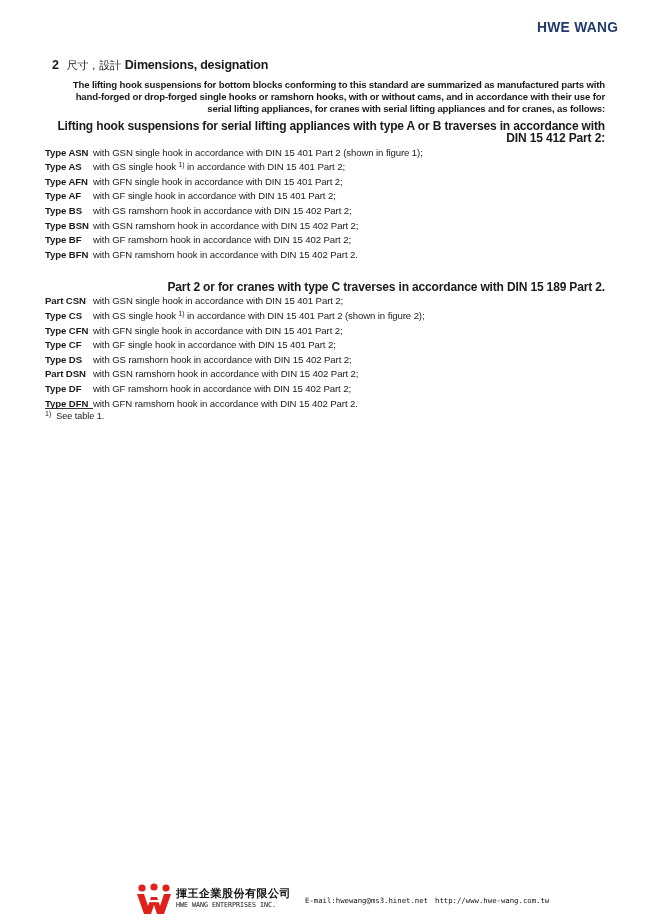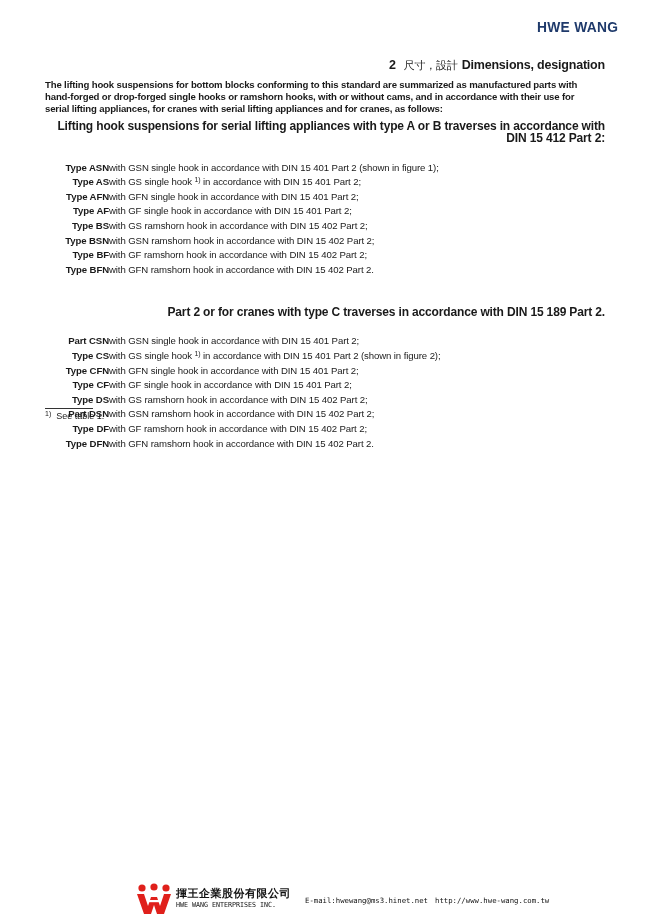--- a/index.html
+++ b/index.html
@@ -29,46 +29,45 @@
     }
     .content {
       position: absolute;
       left: 45px;
       top: 58px;
       width: 560px;
     }
     .heading {
       font-weight: bold;
       font-size: 12.5px;
-      margin: 0 0 6px 0;
+      margin: 0 0 6px 7px;
       letter-spacing: -0.2px;
-      text-align: right;
     }
     .heading .num { margin-right: 8px; }
     .heading .cjk { font-weight: normal; font-size: 11px; margin-right: 4px; }
     .para {
       font-size: 9.6px;
       line-height: 12.2px;
       font-weight: bold;
       letter-spacing: -0.15px;
       margin: 0;
+      text-align: right;
     }
     .subhead {
       font-size: 12px;
       line-height: 12.5px;
       font-weight: bold;
       letter-spacing: -0.15px;
       margin: 4px 0 1px 0;
       text-align: right;
     }
     .type-list {
       list-style: none;
-      margin: 16px;
+      margin: 0;
       padding: 0;
-      text-align: right;
     }
     .type-row {
       display: flex;
       font-size: 9.6px;
       line-height: 14.6px;
       letter-spacing: -0.1px;
       white-space: nowrap;
     }
     .type-row .tname {
       font-weight: bold;

